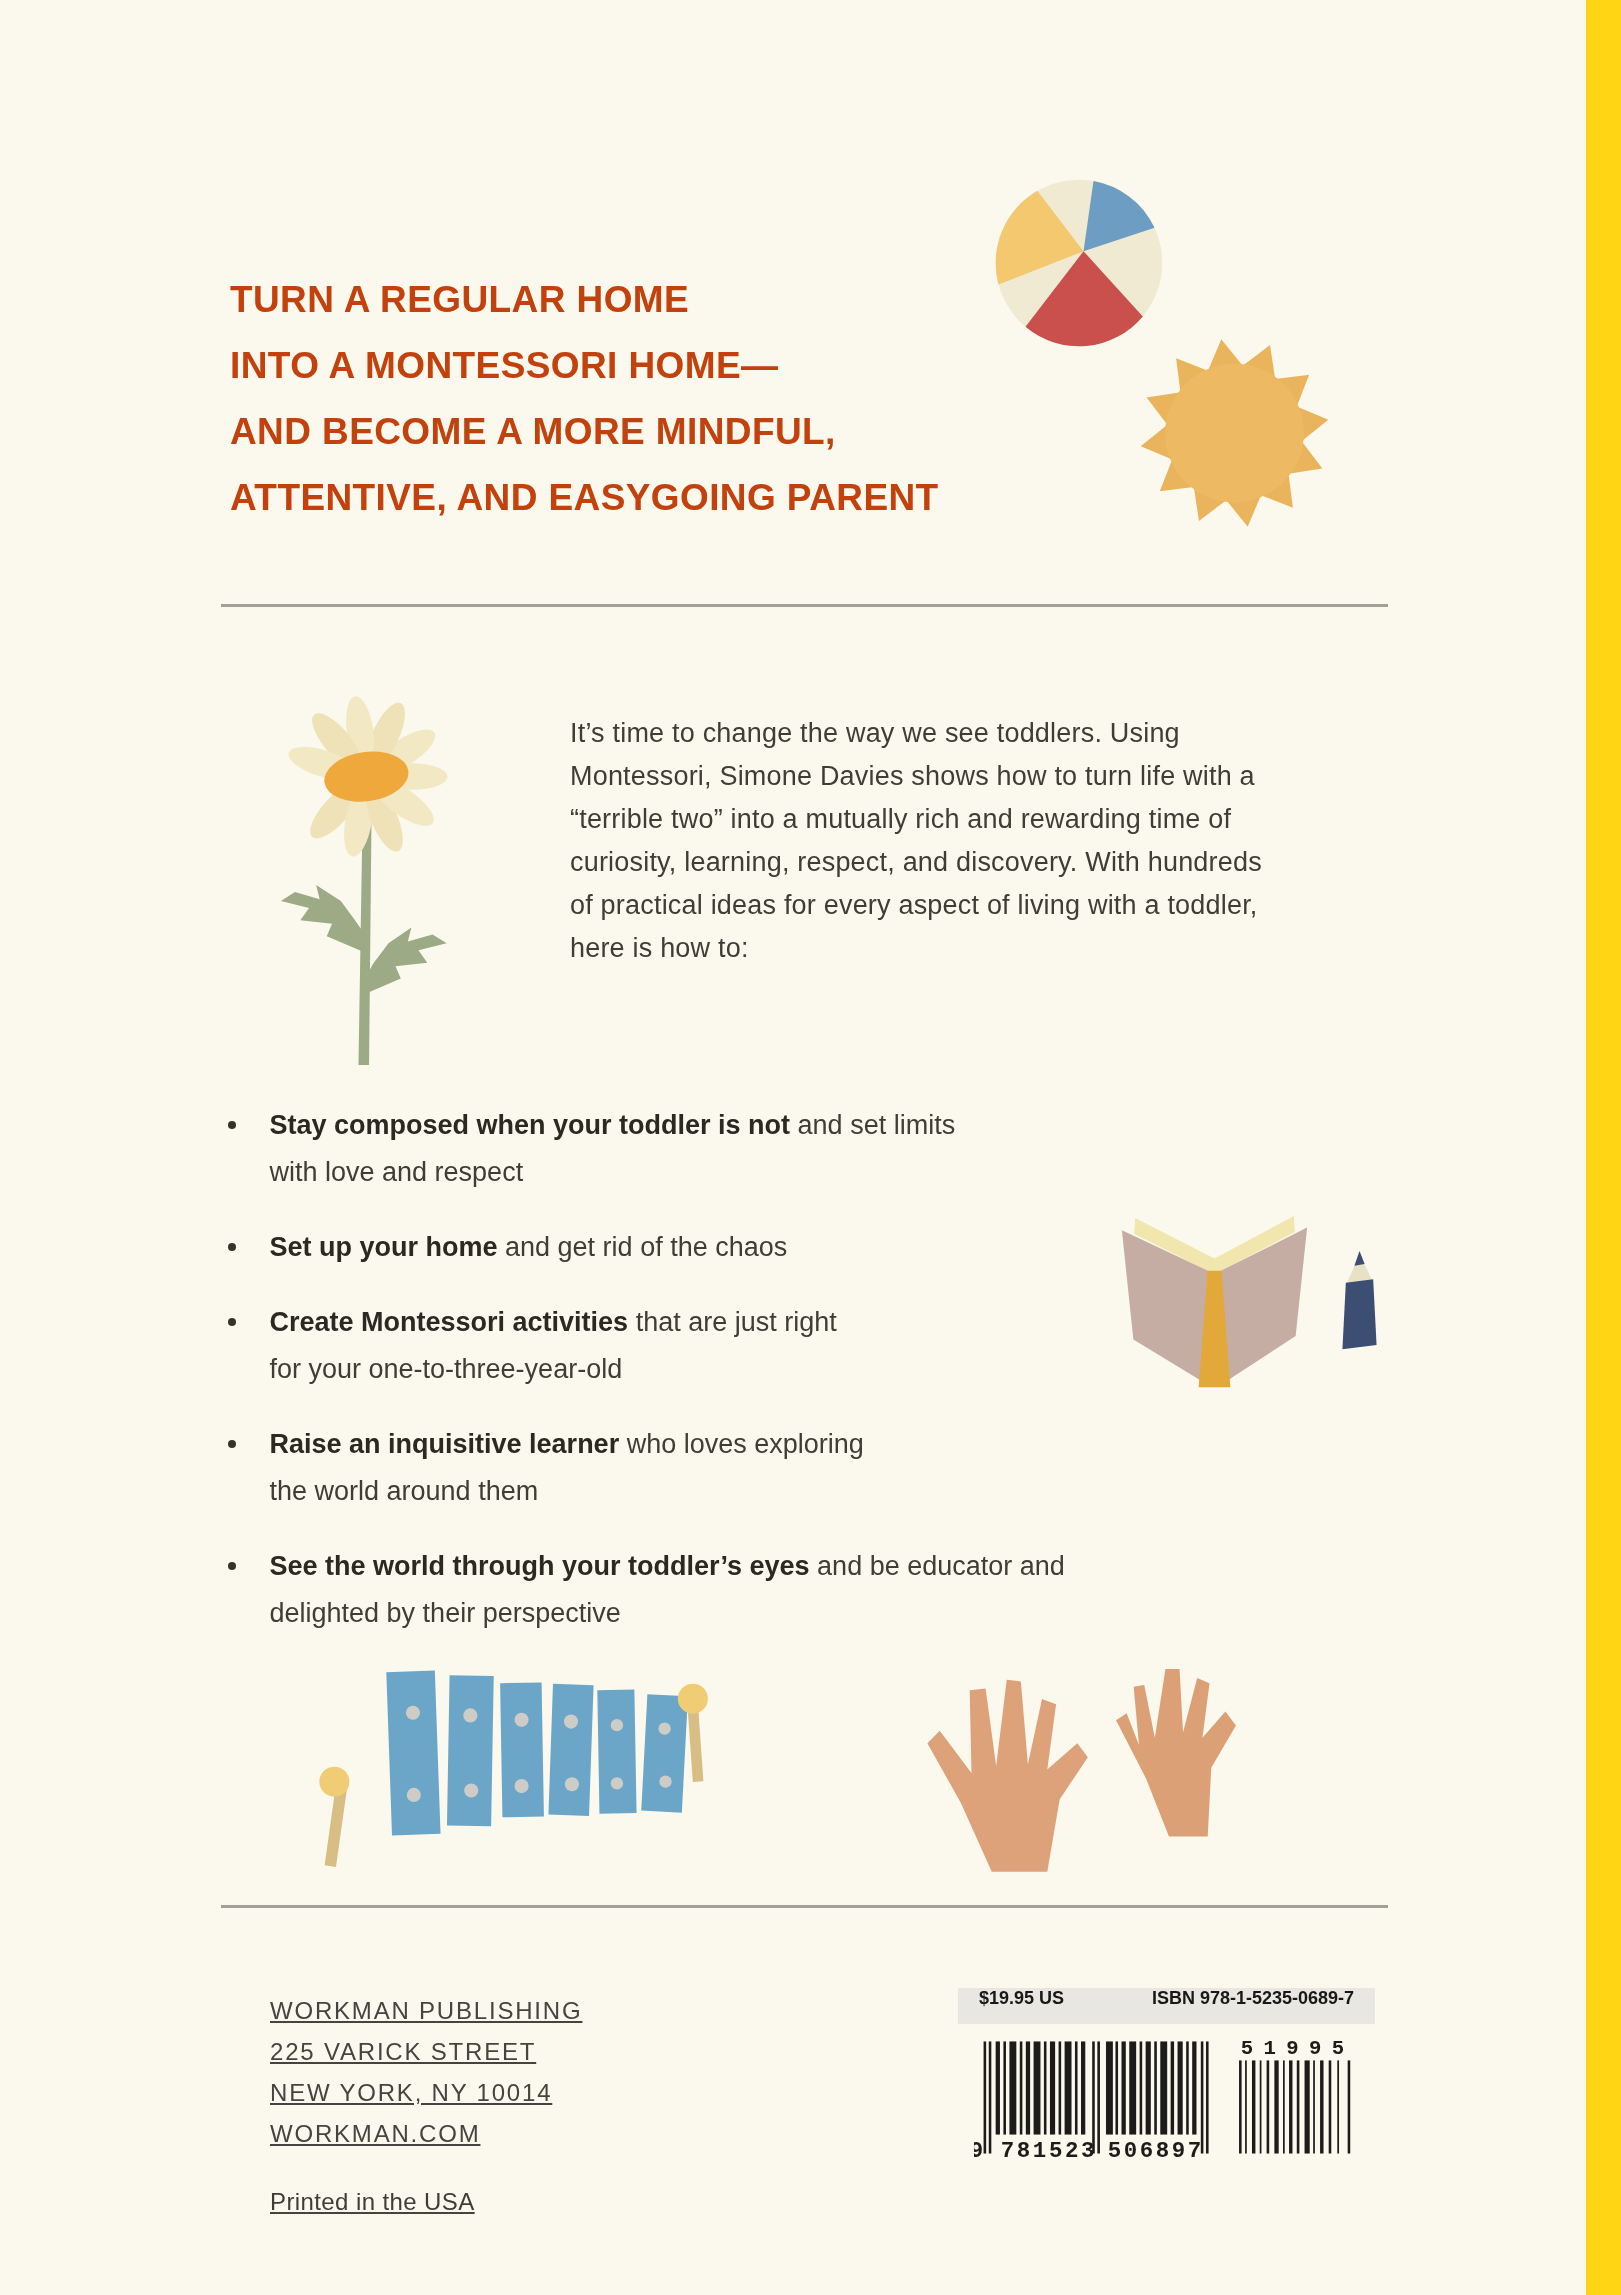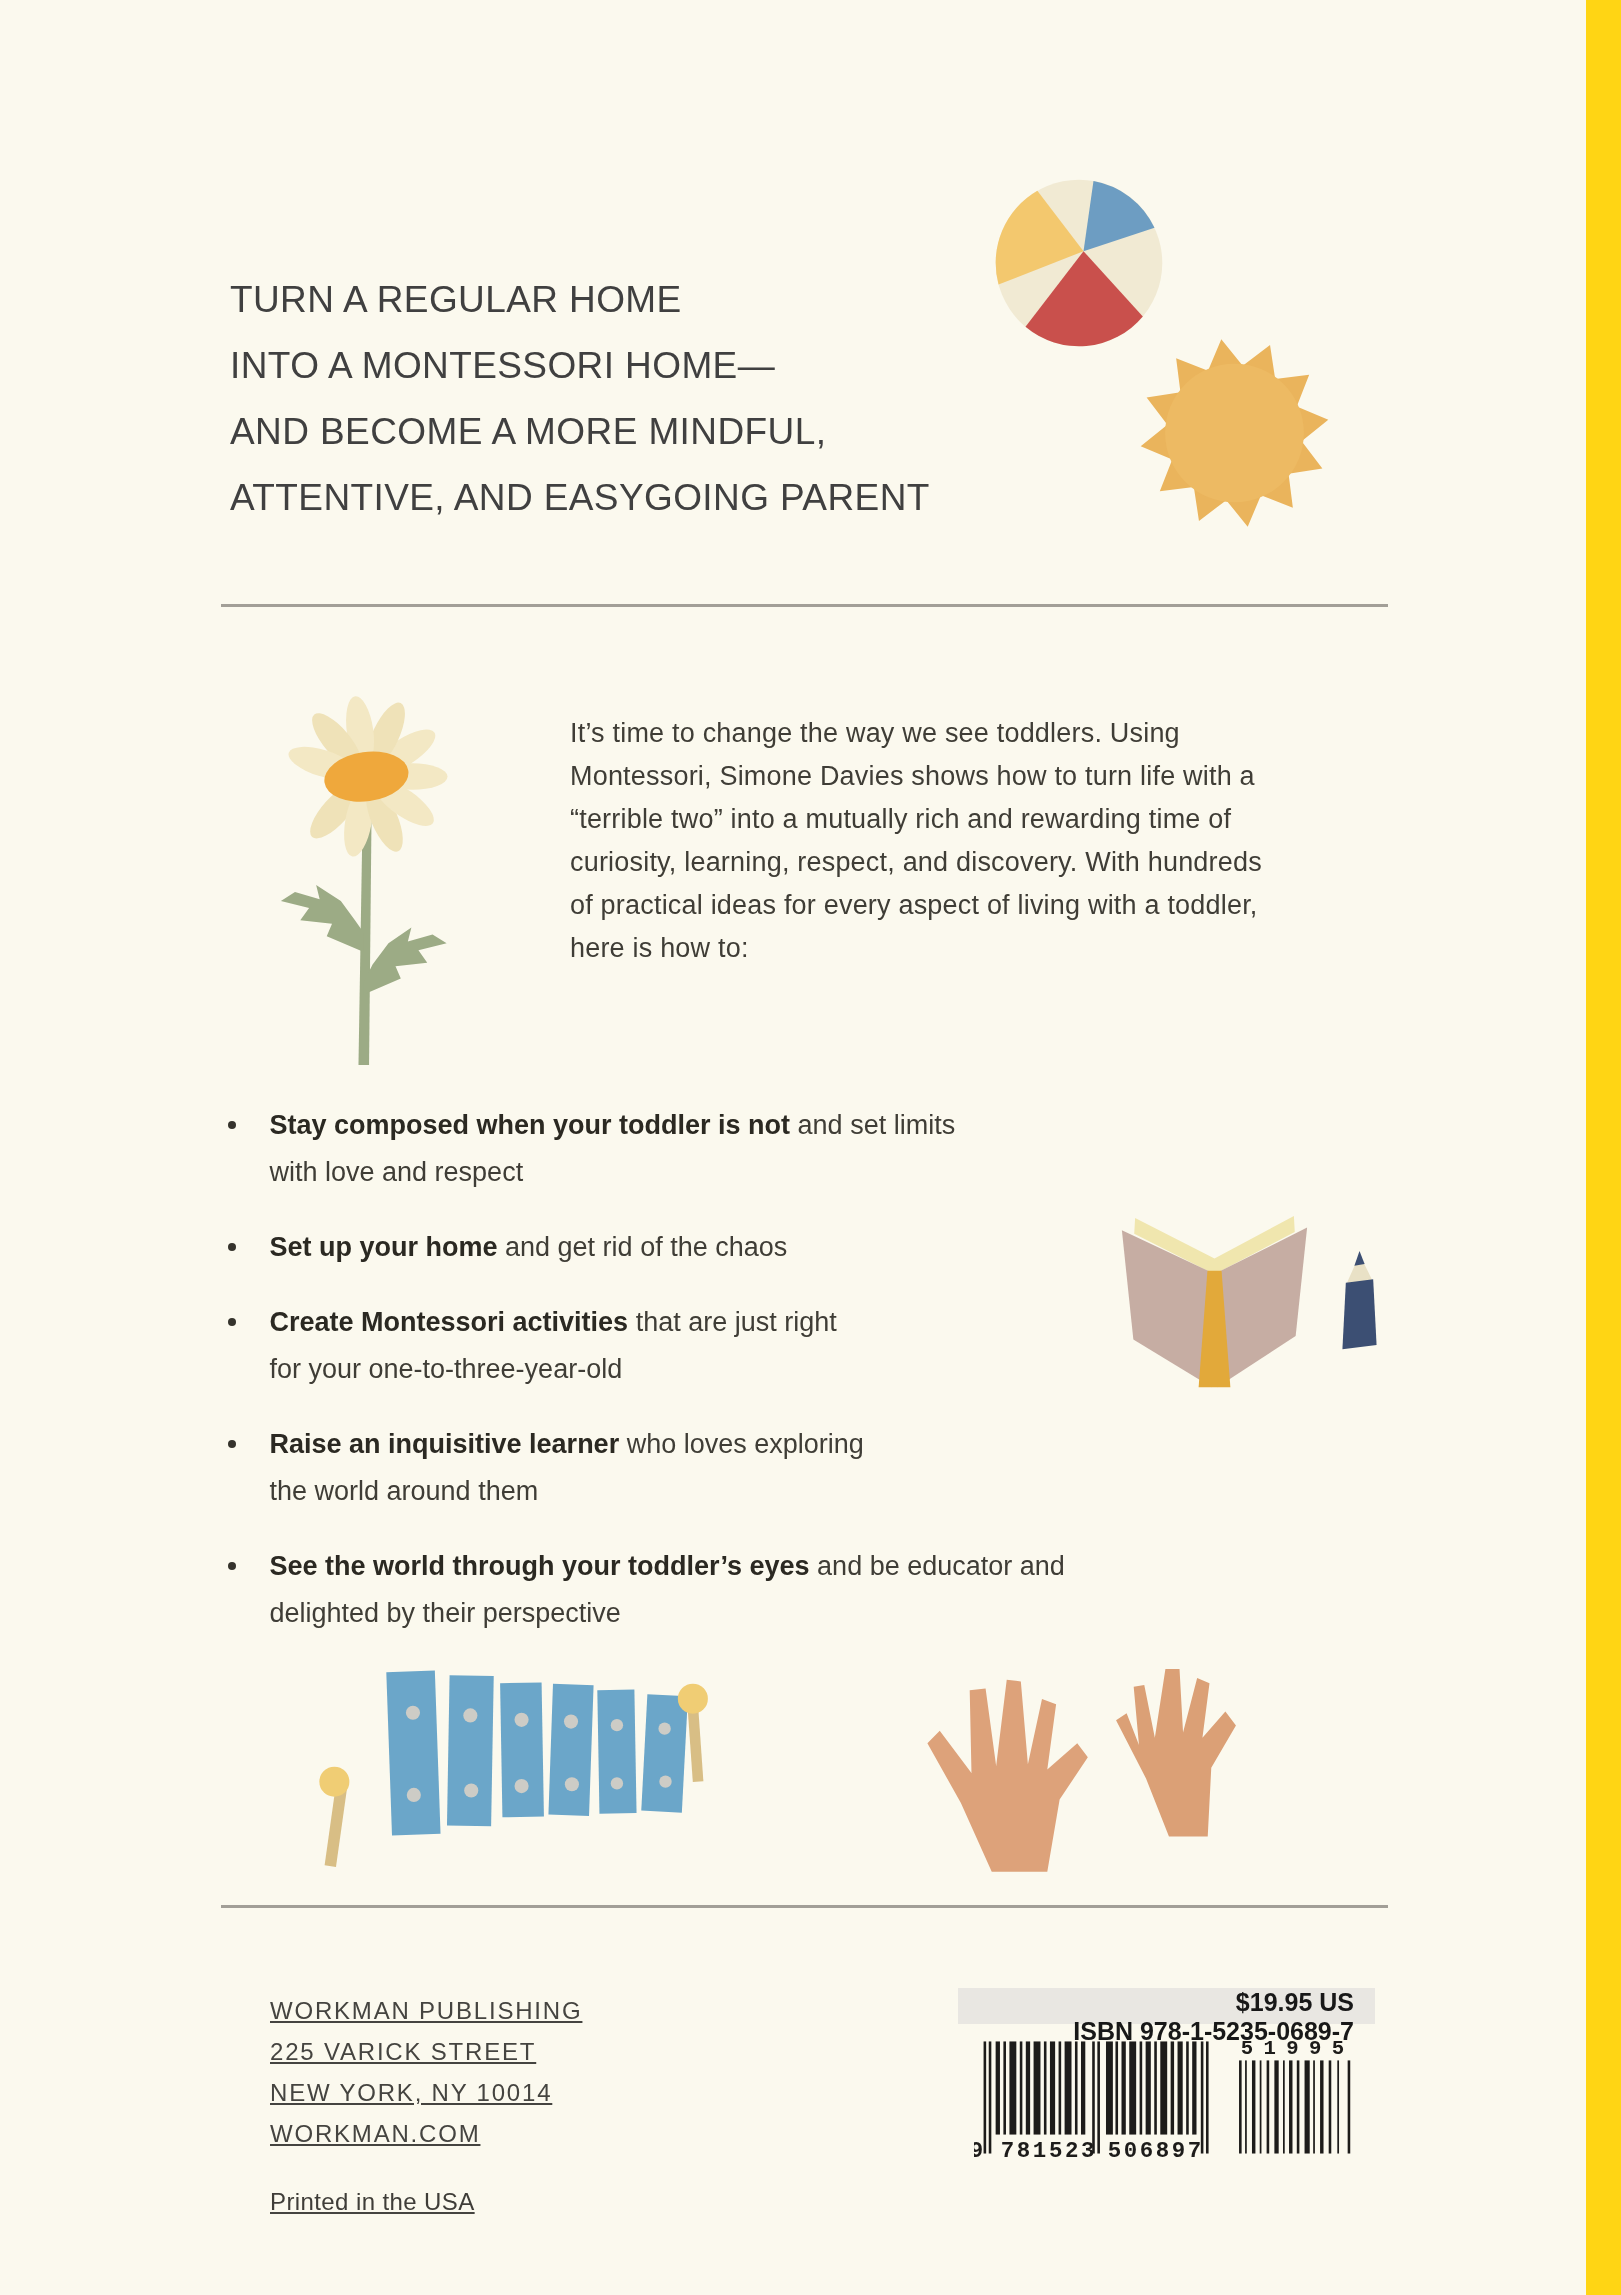--- a/index.html
+++ b/index.html
@@ -14,22 +14,22 @@
     overflow:hidden;
   }
   
   .spine-stripe{
     position:absolute;top:0;right:0;width:36px;height:2295px;
     background:#ffd514;
   }
   
   .headline{
     position:absolute;left:230px;top:267px;
-    color:#404040;
-    font-size:37px;font-weight:400;line-height:66px;
+    color:#c2410c;
+    font-size:37px;font-weight:700;line-height:66px;
     letter-spacing:0.4px;
     white-space:nowrap;
   }
   
   .divider{
     position:absolute;left:221px;width:1167px;height:2.6px;
     background:#a29f97;
   }
   .divider.d1{top:604px;}
   .divider.d2{top:1905px;}
@@ -69,23 +69,23 @@
     color:#454440;font-size:24px;line-height:41px;
     letter-spacing:1.8px;white-space:nowrap;text-decoration:underline;
   }
   .printed{
     margin-top:26.5px;letter-spacing:0.4px;color:#3f3d38;
   }
   
   .price-box{
     position:absolute;left:958px;top:1988px;width:417px;height:36px;
     background:#e9e7e2;
-    display:flex;align-items:flex-end;justify-content:space-between;
+    display:flex;align-items:flex-start;justify-content:space-between;
     padding:0 21px;box-sizing:border-box;
-    font-size:25px;font-weight:700;color:#181818;white-space:nowrap;flex-direction:column;
+    font-size:18px;font-weight:700;color:#181818;white-space:nowrap;
   }
   .barcode-main{left:974px;top:2038px;}
   .barcode-supp{left:1236px;top:2038px;}
   .bc-digits{
     font-family:"Liberation Mono","DejaVu Sans Mono",monospace;
     font-weight:700;
   }
 </style>
 </head>
 <body>

